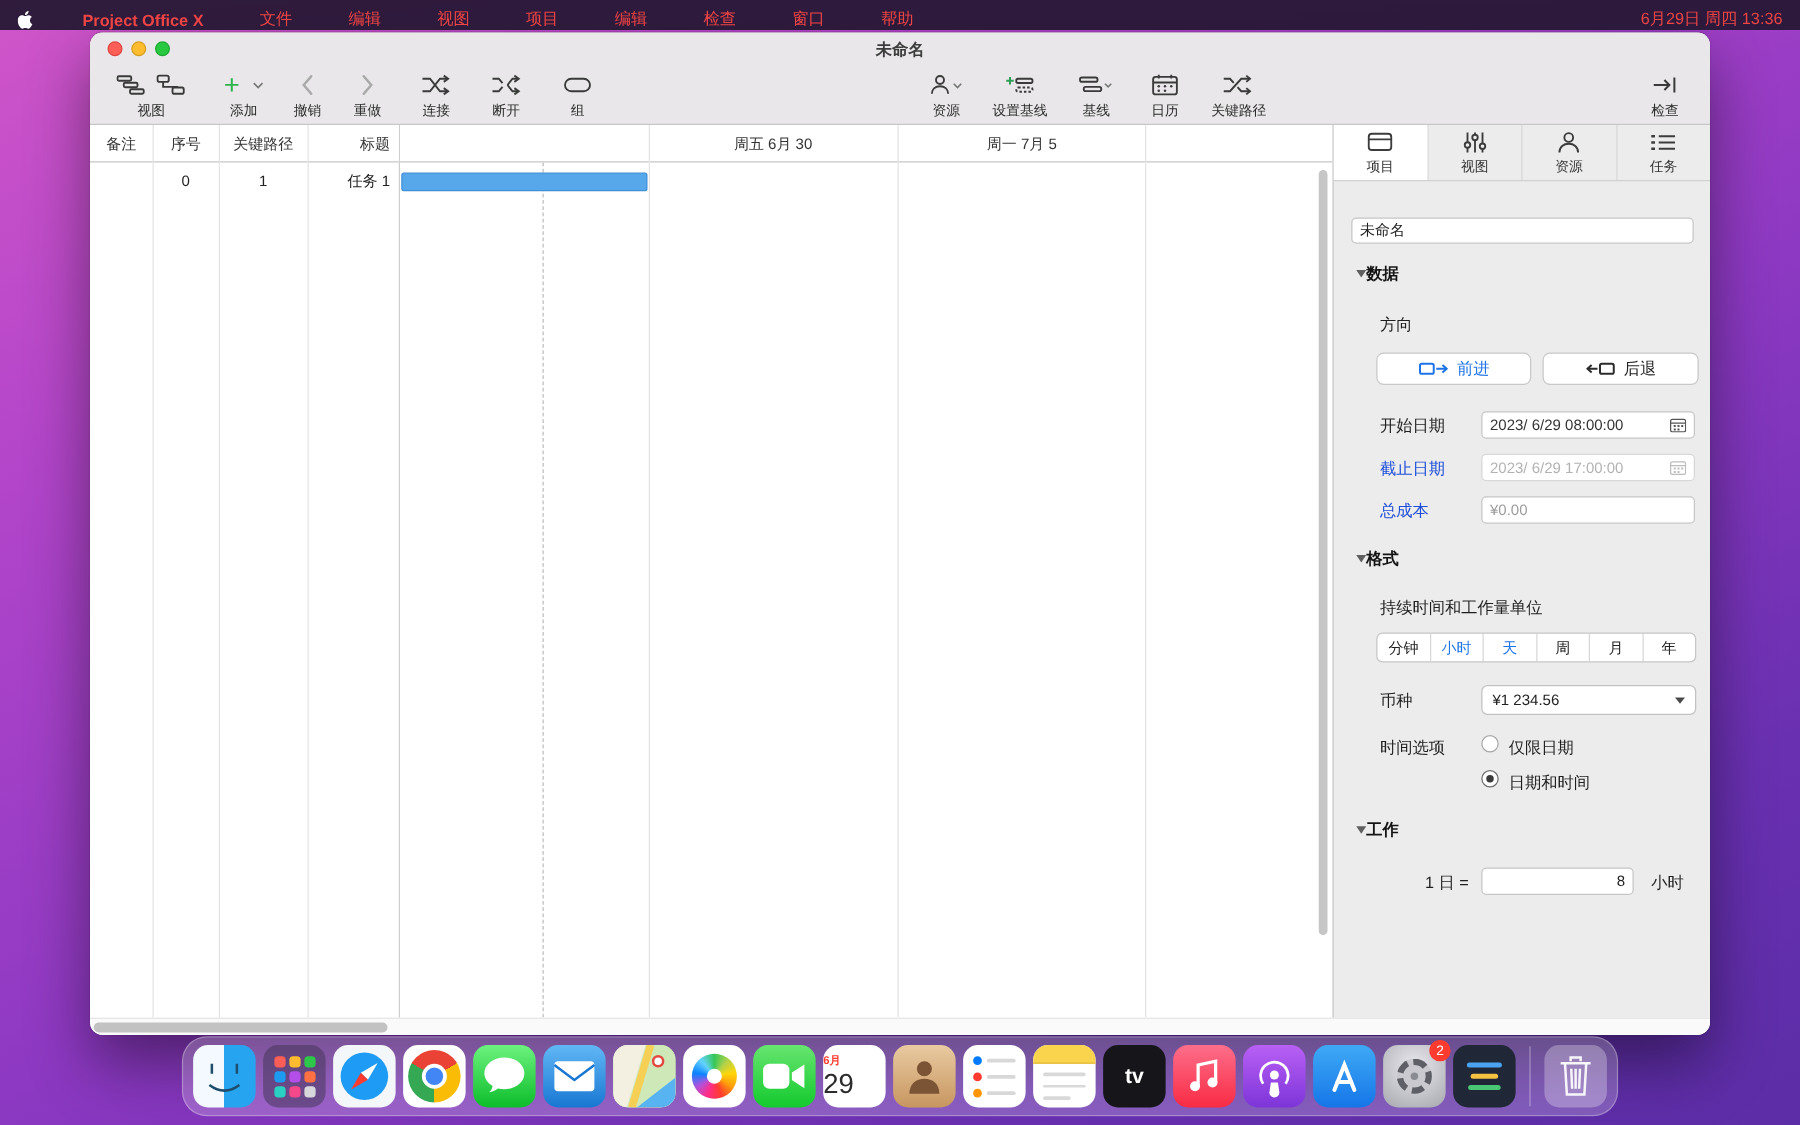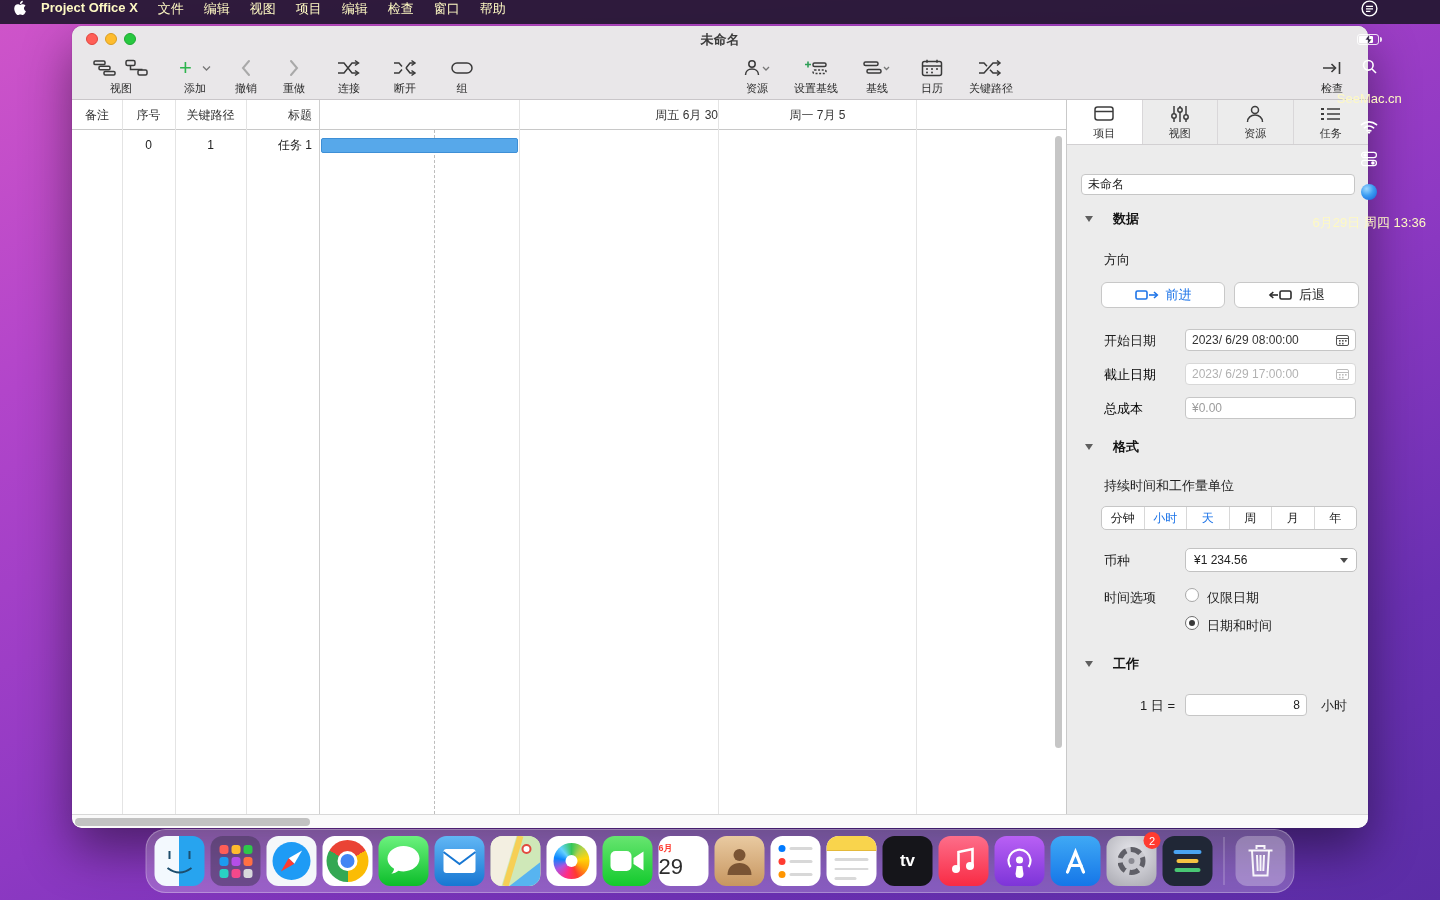--- a/index.html
+++ b/index.html
@@ -3,22 +3,22 @@
 <meta charset="utf-8">
 <style>
   * { margin:0; padding:0; box-sizing:border-box; }
   html,body { width:1440px; height:900px; overflow:hidden; }
   body { font-family:"Liberation Sans","DejaVu Sans",sans-serif; }
   .screen { position:relative; width:1440px; height:900px; overflow:hidden;
     background:linear-gradient(155deg,#d055c9 0%,#b245ca 25%,#8e39c3 55%,#6a30b2 80%,#5b2da6 100%); }
 
   
   .menubar { position:absolute; top:0; left:0; right:0; height:24px;
-    background:rgba(37,23,51,.94); color:#fef9c3; display:flex; align-items:flex-start;
-    font-size:13px; padding:0 14px; z-index:50; }
+    background:rgba(37,23,51,.94); color:#ef4444; display:flex; align-items:flex-end;
+    font-size:13px; padding:0 14px; z-index:50;gap:25px; }
   .menubar .apple-wrap { display:flex; align-items:center; margin-right:14px; }
   .menubar .appname { font-weight:700; margin-right:20px; }
   .menu-item { margin-right:20px; cursor:default; }
   .mb-right { margin-left:auto; display:flex; align-items:center; gap:14px;flex-direction:column; }
   .mb-right .txt { font-size:13px; }
   .batt { display:flex; align-items:center; }
   .batt-body { width:22px; height:11px; border:1px solid rgba(255,255,255,.85); border-radius:3px; position:relative; padding:1px; }
   .batt-fill { display:block; height:100%; width:78%; background:#fff; border-radius:1px; }
   .batt-bolt { position:absolute; left:6px; top:-1px; }
   .batt-tip { width:2px; height:5px; background:rgba(255,255,255,.85); border-radius:0 2px 2px 0; margin-left:1px; }
@@ -78,26 +78,26 @@
   .insp-tab.sel { background:#fff; }
   .insp-tab .tab-label { font-size:11px; }
 
   .field { position:absolute; height:22px; background:#fff; border:1px solid #c6c6c6; border-radius:4px;
     font-size:12px; color:#222; display:flex; align-items:center; padding:0 6px; }
   .field.disabled { color:#b2b2b2; border-color:#d8d8d8; }
   .field .grow { flex:1; }
   .name-input { left:14px; top:74px; width:274px; height:21px; border:1px solid #c6c6c6; border-radius:4px;
     font-size:12px; padding:0 6px; background:#fff; color:#222; font-family:inherit; position:absolute; }
 
-  .section-title { position:absolute; left:18px; display:flex; align-items:center; gap:20px;
+  .section-title { position:absolute; left:18px; display:flex; align-items:center; gap:0;
     font-weight:700; font-size:13px; color:#141414; }
   .disclosure { width:0; height:0; border-left:4.5px solid transparent; border-right:4.5px solid transparent;
     border-top:6px solid #5f5f5f; display:inline-block; }
   .insp-label { position:absolute; font-size:13px; color:#1f1f1f; }
-  .insp-label.dim { color:#000000; }
+  .insp-label.dim { color:#1d4ed8; }
 
   .dir-btn { position:absolute; top:182px; height:26px; background:#fff; border:1px solid #c8c8c8; border-radius:6px;
     display:flex; align-items:center; justify-content:center; gap:7px; font-size:13px; cursor:default; }
   .dir-btn.fwd { color:#1d74e8; }
   .dir-btn.bwd { color:#222; }
 
   .segmented { position:absolute; left:34px; top:406px; width:256px; height:24px; background:#fff;
     border:1px solid #c6c6c6; border-radius:5px; display:flex; overflow:hidden; }
   .seg { flex:1; display:flex; align-items:center; justify-content:center; font-size:12px; color:#222;
     border-right:1px solid #d8d8d8; cursor:default; }
@@ -427,21 +427,21 @@
       <span class="vline" style="left:174px;"></span>
       <div>
         <span class="o-cell" style="left:50px;top:30px;width:53px;">0</span>
         <span class="o-cell" style="left:103px;top:30px;width:71px;">1</span>
         <span class="o-cell" style="left:174px;top:30px;width:66px;text-align:right;">任务 1</span>
       </div>
     </div>
 
     <div class="gantt">
       <div class="pane-header">
-        <span class="g-head" style="left:199px;text-align:right;">周五 6月 30</span>
+        <span class="g-head" style="left:199px;">周五 6月 30</span>
         <span class="g-head" style="left:398px;">周一 7月 5</span>
       </div>
       <span class="g-colline" style="left:199px;"></span>
       <span class="g-colline" style="left:398px;"></span>
       <span class="g-colline" style="left:596px;"></span>
       <span class="today-line" style="left:114px;"></span>
       <div class="gantt-bar"></div>
       <div class="vscroll"></div>
     </div>
 

